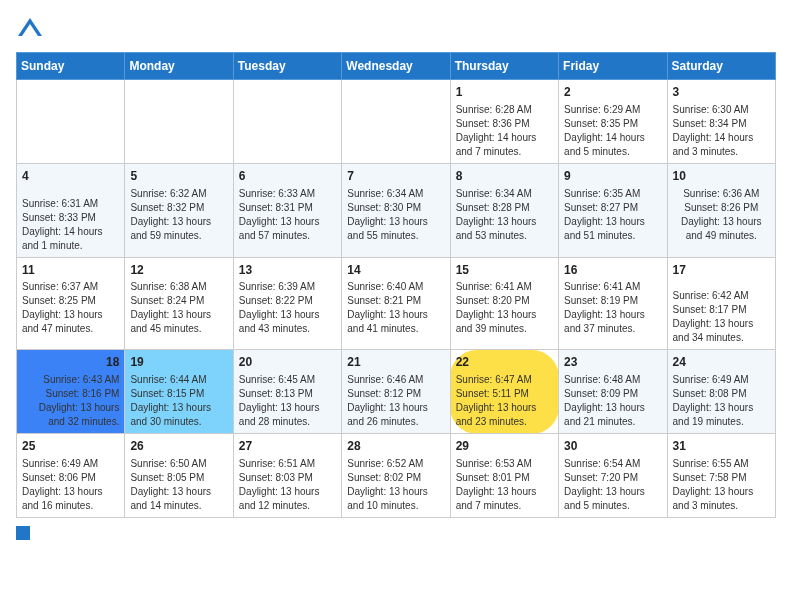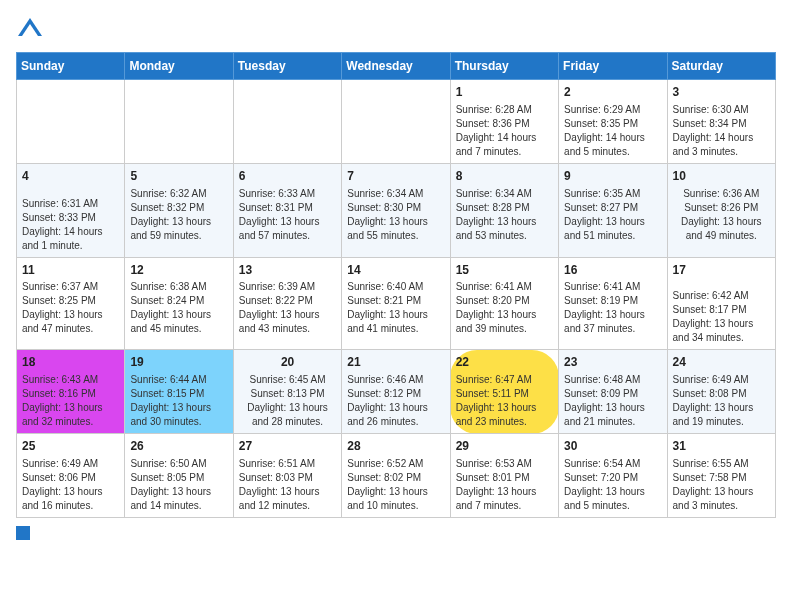--- a/index.html
+++ b/index.html
@@ -243,33 +243,33 @@
 Daylight: 13 hours and 37 minutes.</div>
         </td>
         <td>
           <div class="day-num">17</div>
           <div class="day-info" style="white-space: pre-line; margin-top: 11px;">Sunrise: 6:42 AM
 Sunset: 8:17 PM
 Daylight: 13 hours and 34 minutes.</div>
         </td>
       </tr>
       <tr>
-        <td style="background: #d946ef;">
+        <td style="background: #3b82f6; text-align: right;">
           <div class="day-num">18</div>
           <div class="day-info" style="white-space: pre-line;">Sunrise: 6:43 AM
 Sunset: 8:16 PM
 Daylight: 13 hours and 32 minutes.</div>
         </td>
         <td style="background: #7dd3fc;">
           <div class="day-num">19</div>
           <div class="day-info" style="white-space: pre-line;">Sunrise: 6:44 AM
 Sunset: 8:15 PM
 Daylight: 13 hours and 30 minutes.</div>
         </td>
-        <td style="background: rgb(242, 247, 252); text-align: center;">
+        <td style="background: rgb(242, 247, 252);">
           <div class="day-num">20</div>
           <div class="day-info" style="white-space: pre-line;">Sunrise: 6:45 AM
 Sunset: 8:13 PM
 Daylight: 13 hours and 28 minutes.</div>
         </td>
         <td style="background: rgb(242, 247, 252);">
           <div class="day-num">21</div>
           <div class="day-info" style="white-space: pre-line;">Sunrise: 6:46 AM
 Sunset: 8:12 PM
 Daylight: 13 hours and 26 minutes.</div>

